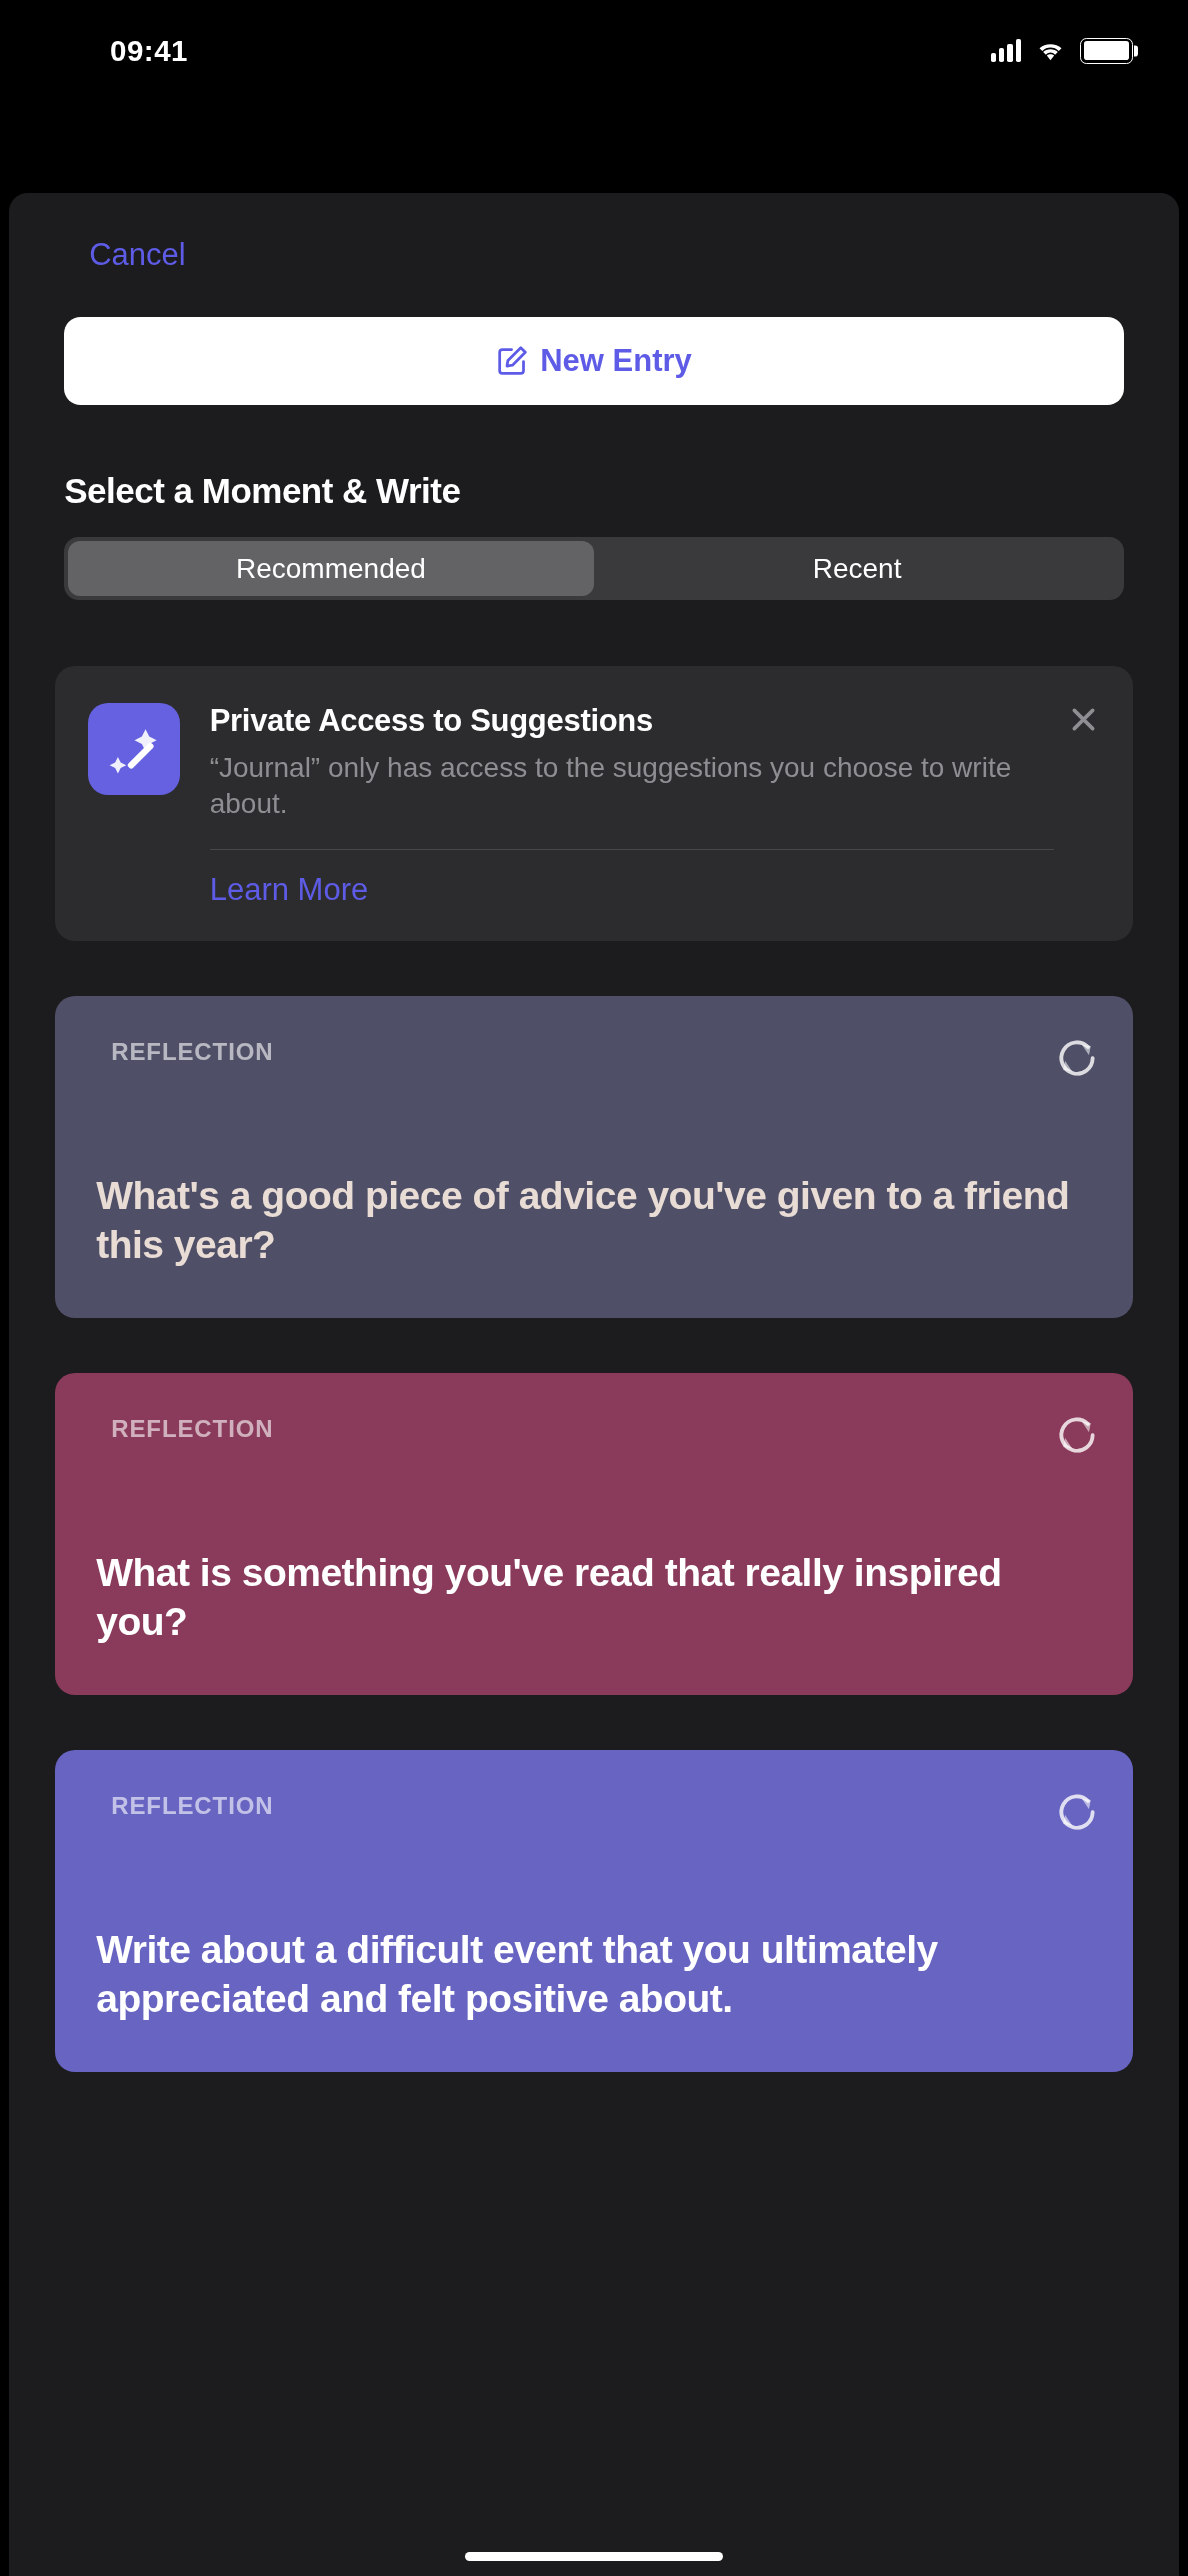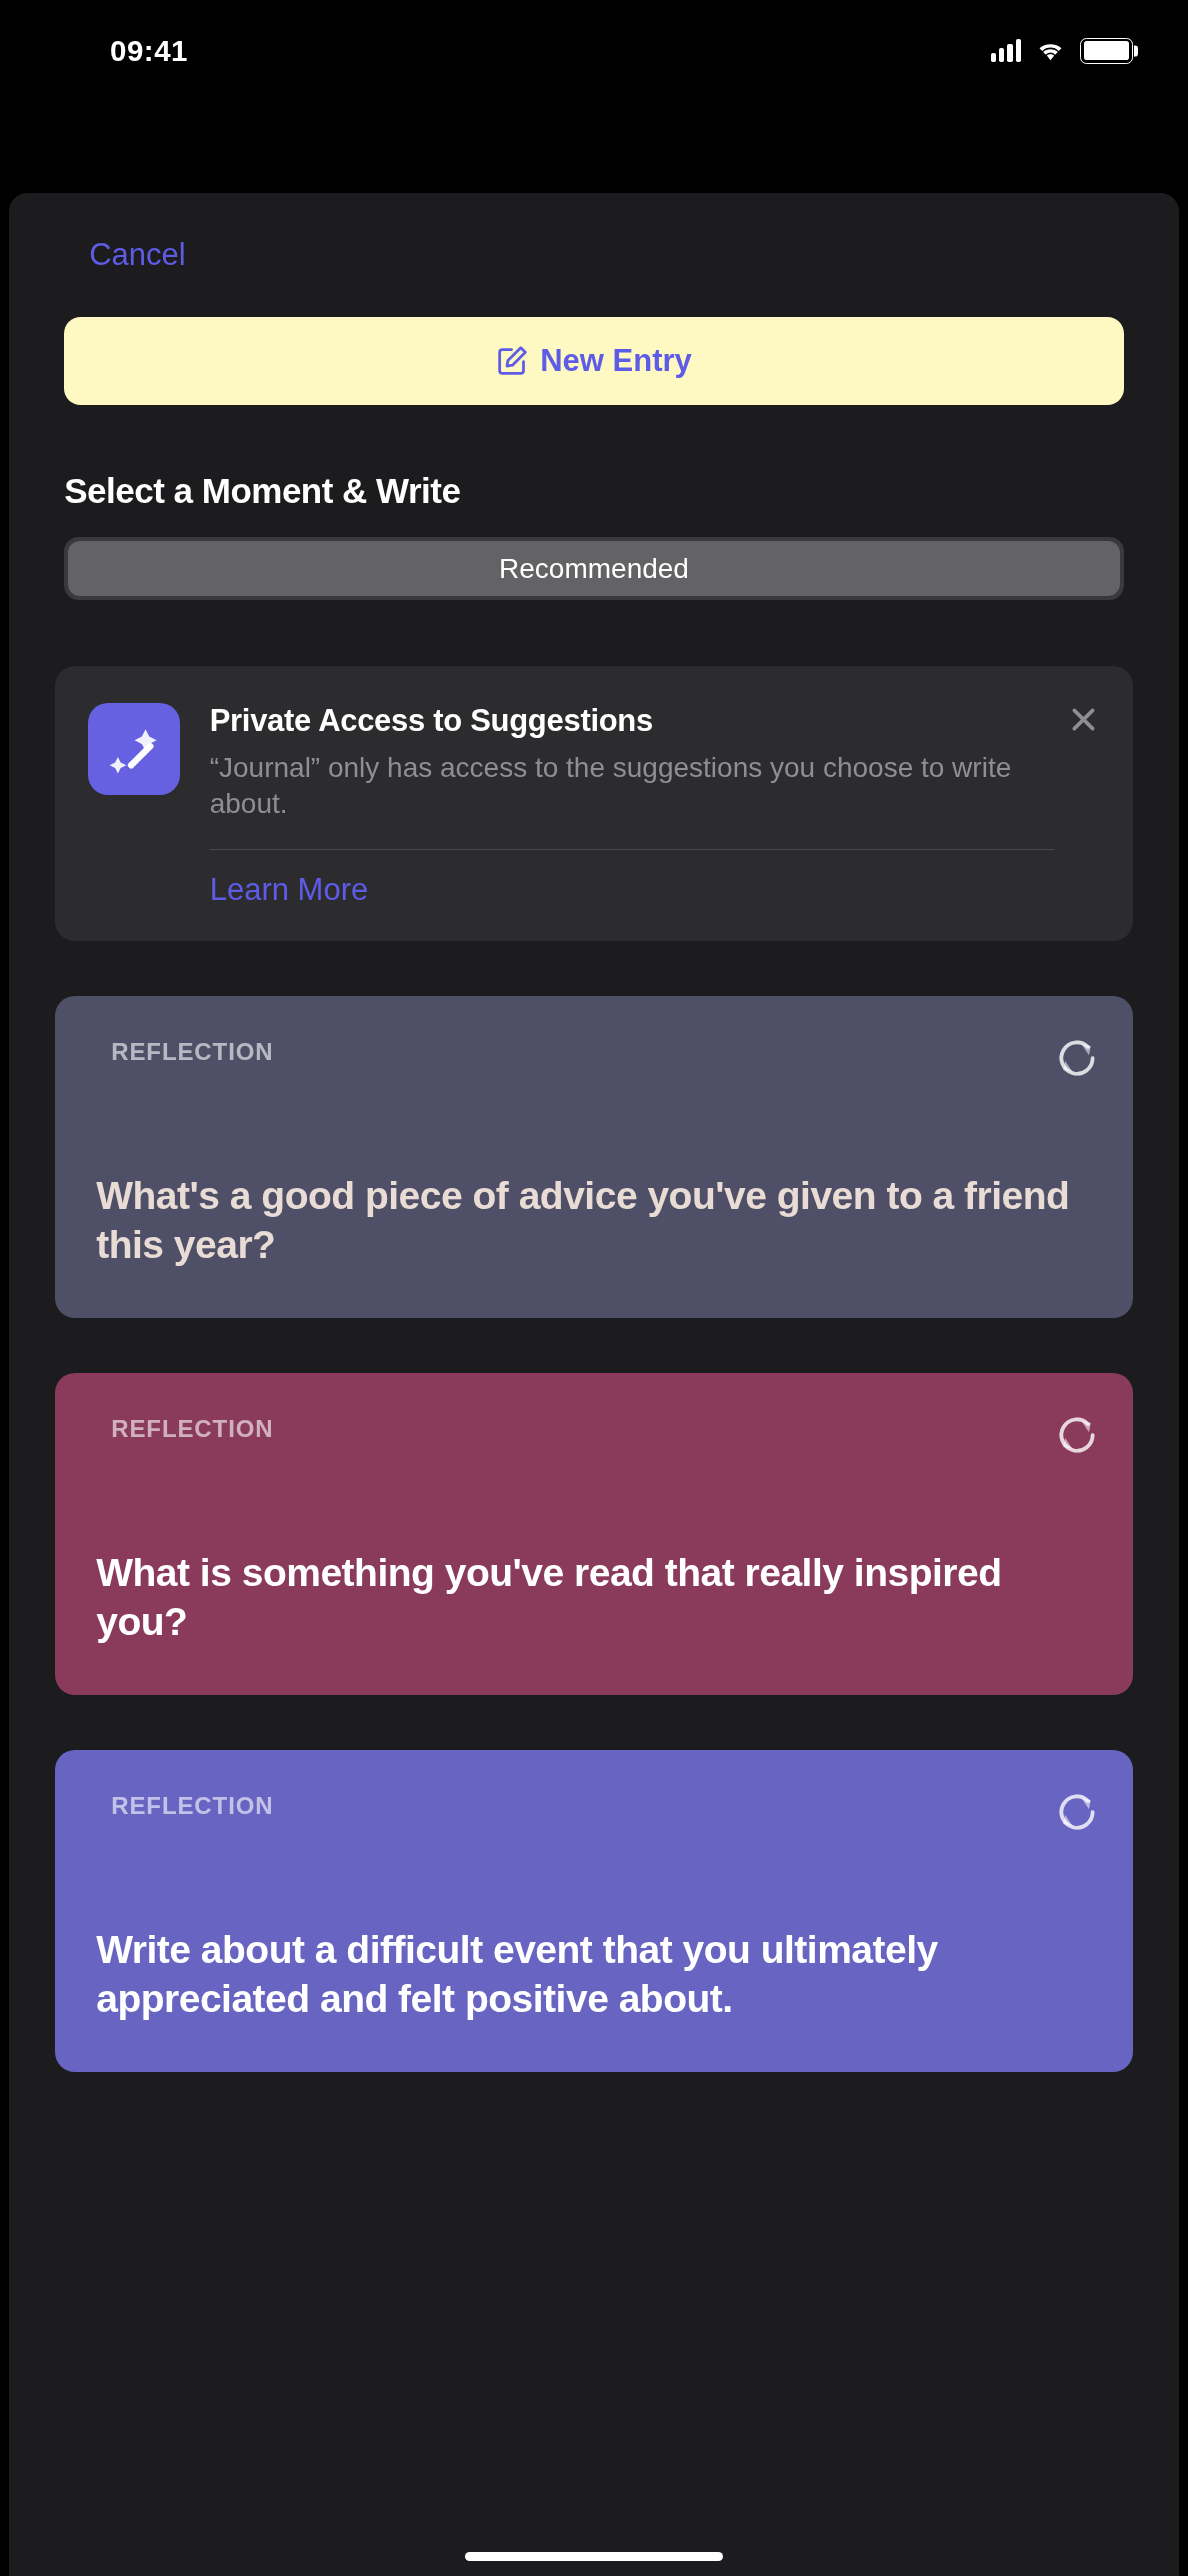--- a/index.html
+++ b/index.html
@@ -99,21 +99,21 @@
       font-size: 31px;
       font-weight: 400;
       padding: 0 0 0 80px;
       background: none;
       border: none;
       cursor: pointer;
     }
     
     .new-entry-btn {
       margin: 44px 55px 0 55px;
-      background: #fef9c3;
+      background: #ffffff;
       border-radius: 16.6px;
       height: 88px;
       display: flex;
       align-items: center;
       justify-content: center;
       gap: 11px;
       cursor: pointer;
     }
     
     .new-entry-btn svg {
@@ -332,20 +332,21 @@
       <path d="M17 5 L7 5 C5 5 4 6 4 8 L4 28 C4 30 5 31 7 31 L27 31 C29 31 30 30 30 28 L30 18"></path>
       <path d="M27 3 L32 8 L18 22 L12 23 L13 17 Z"></path>
     </svg>
     <span class="new-entry-text">New Entry</span>
   </div>
   
   <h2 class="section-title">Select a Moment &amp; Write</h2>
   
   <div class="segmented-control">
     <div class="segment active">Recommended</div>
+    <div class="segment">Recent</div>
   </div>
   
   <div class="privacy-card">
     <div class="privacy-icon">
       <svg viewBox="0 0 64 64" fill="#ffffff">
         <path d="M 44 10 L 48 18 L 56 22 L 48 26 L 44 34 L 40 26 L 32 22 L 40 18 Z" opacity="0.9"></path>
         <rect x="14" y="38" width="36" height="7" rx="3" transform="rotate(-45 32 32)"></rect>
         <path d="M 14 40 L 17 46 L 23 49 L 17 52 L 14 58 L 11 52 L 5 49 L 11 46 Z" opacity="0.9"></path>
       </svg>
     </div>

